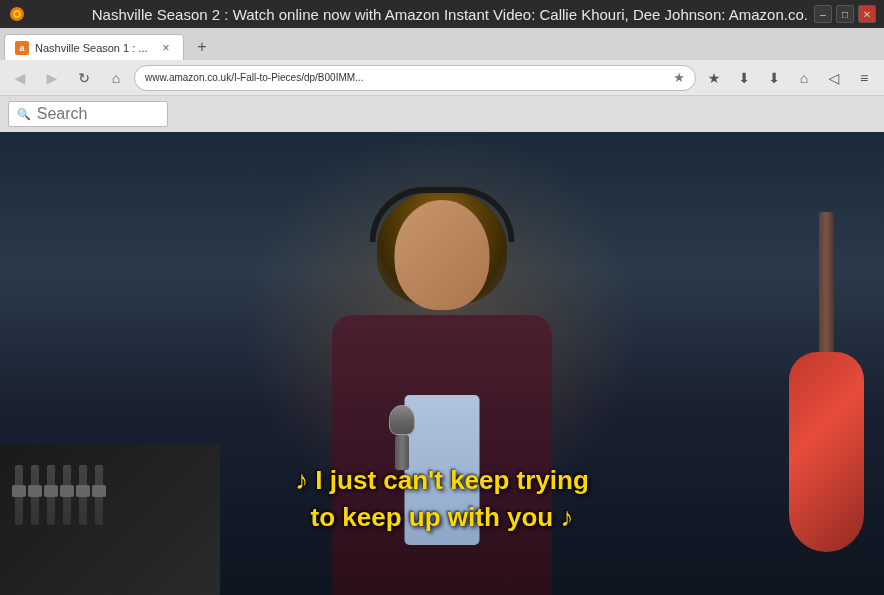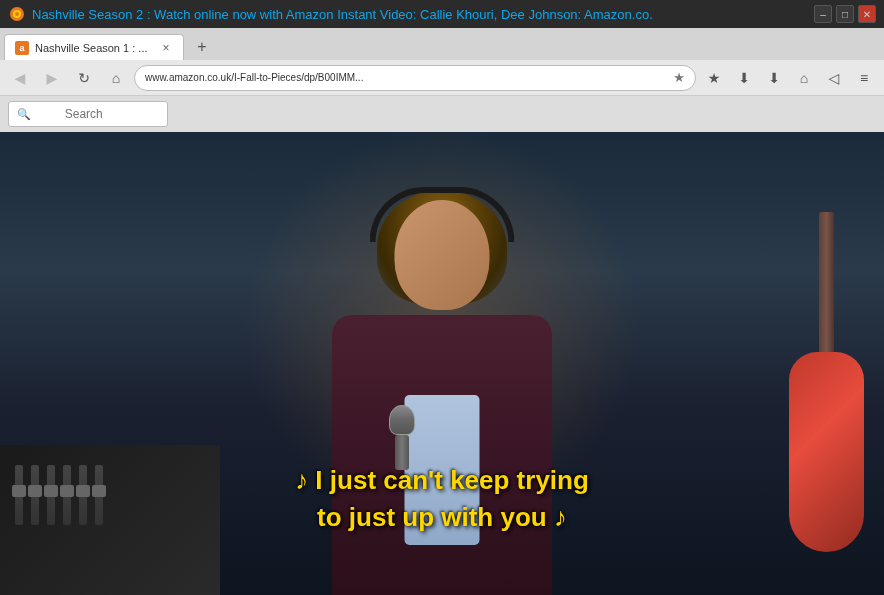--- a/index.html
+++ b/index.html
@@ -8,26 +8,27 @@
     
     .title-bar {
       background: #2b2b2b;
       height: 28px;
       display: flex;
       align-items: center;
       padding: 0 8px;
       gap: 6px;
     }
     .title-text {
-      color: #0ea5e9;
-      font-size: 13px;
+      color: #e5e5e5;
+      font-size: 15px;
       flex: 1;
       white-space: nowrap;
       overflow: hidden;
       text-overflow: ellipsis;
+      text-align: right;
     }
     .window-controls {
       display: flex;
       gap: 4px;
     }
     .win-btn {
       width: 18px; height: 18px;
       border-radius: 2px;
       border: 1px solid #555;
       background: #3a3a3a;
@@ -180,25 +181,24 @@
       border-radius: 3px;
       height: 26px;
       padding: 0 8px;
       gap: 6px;
       width: 160px;
     }
     .search-icon-sm { font-size: 11px; color: #888; }
     .search-input-sm {
       border: none;
       outline: none;
-      font-size: 12px;
+      font-size: 16px;
       color: #333;
       width: 120px;
       background: transparent;
-      margin-left: 28px;
     }
 
     
     .video-container {
       position: relative;
       width: 884px;
       height: 463px;
       background: #000;
       overflow: hidden;
     }
@@ -499,15 +499,15 @@
                 border-radius:5px;"></div>
 
     <div class="microphone" style="position:absolute;bottom:130px;left:calc(50% - 55px);">
       <div class="mic-head"></div>
       <div class="mic-body"></div>
     </div>
   </div>
 
   <div class="subtitle-overlay">
     <div class="subtitle-line">♪ I just can't keep trying</div>
-    <div class="subtitle-line">to just up with you ♪</div>
+    <div class="subtitle-line">to keep up with you ♪</div>
   </div>
 </div>
 
 </body></html>

